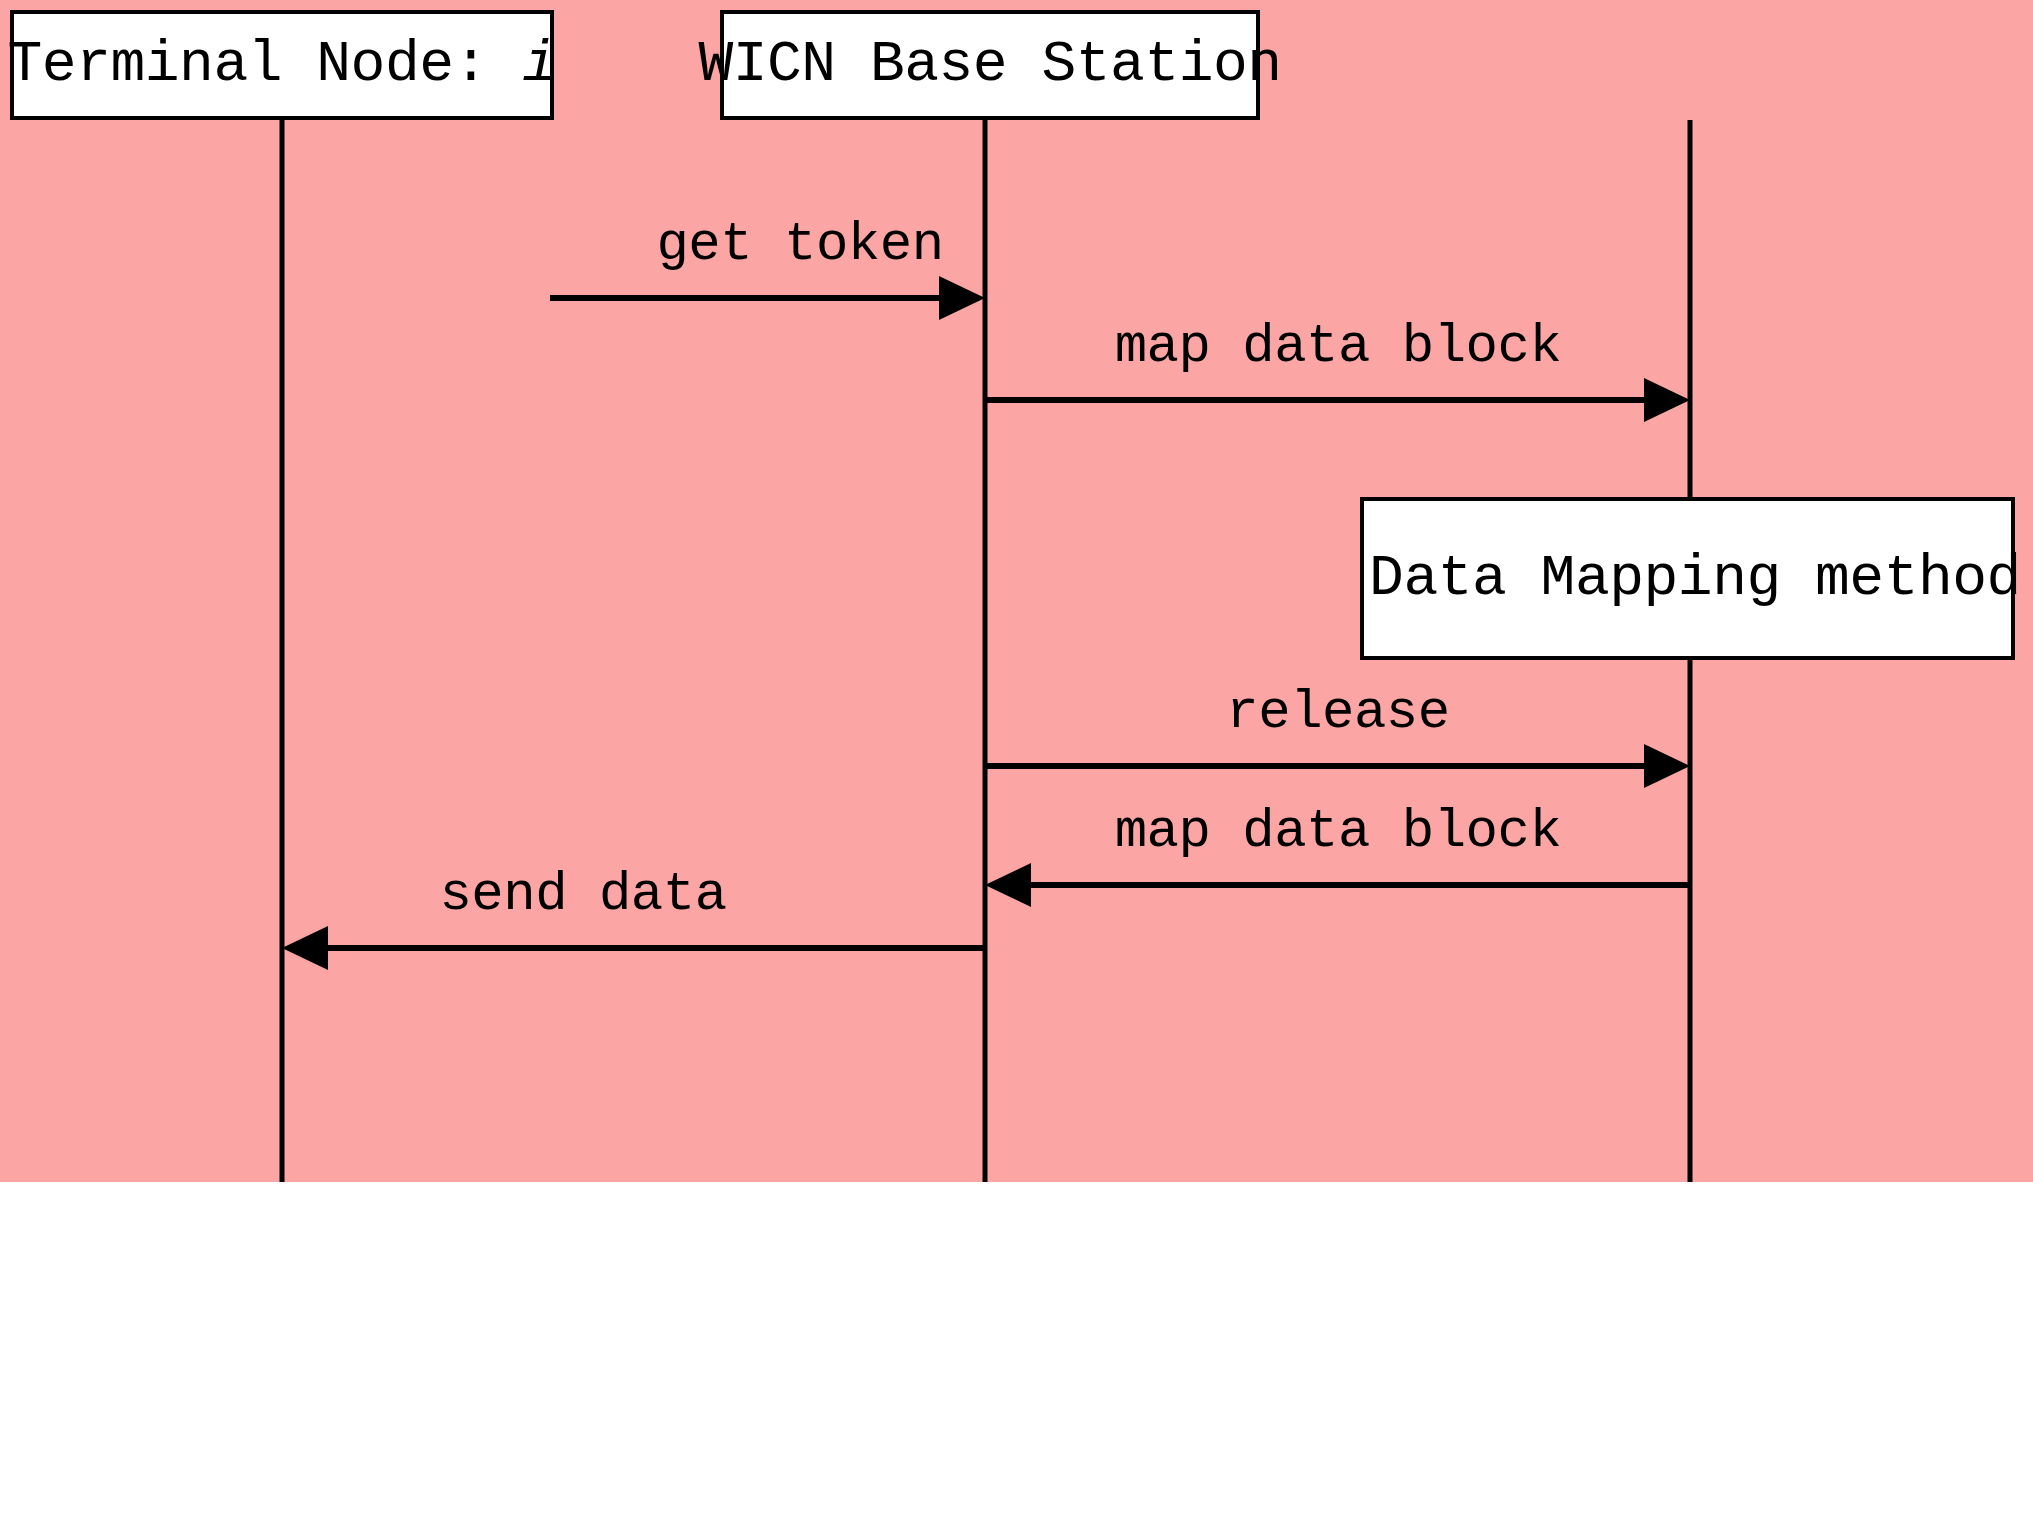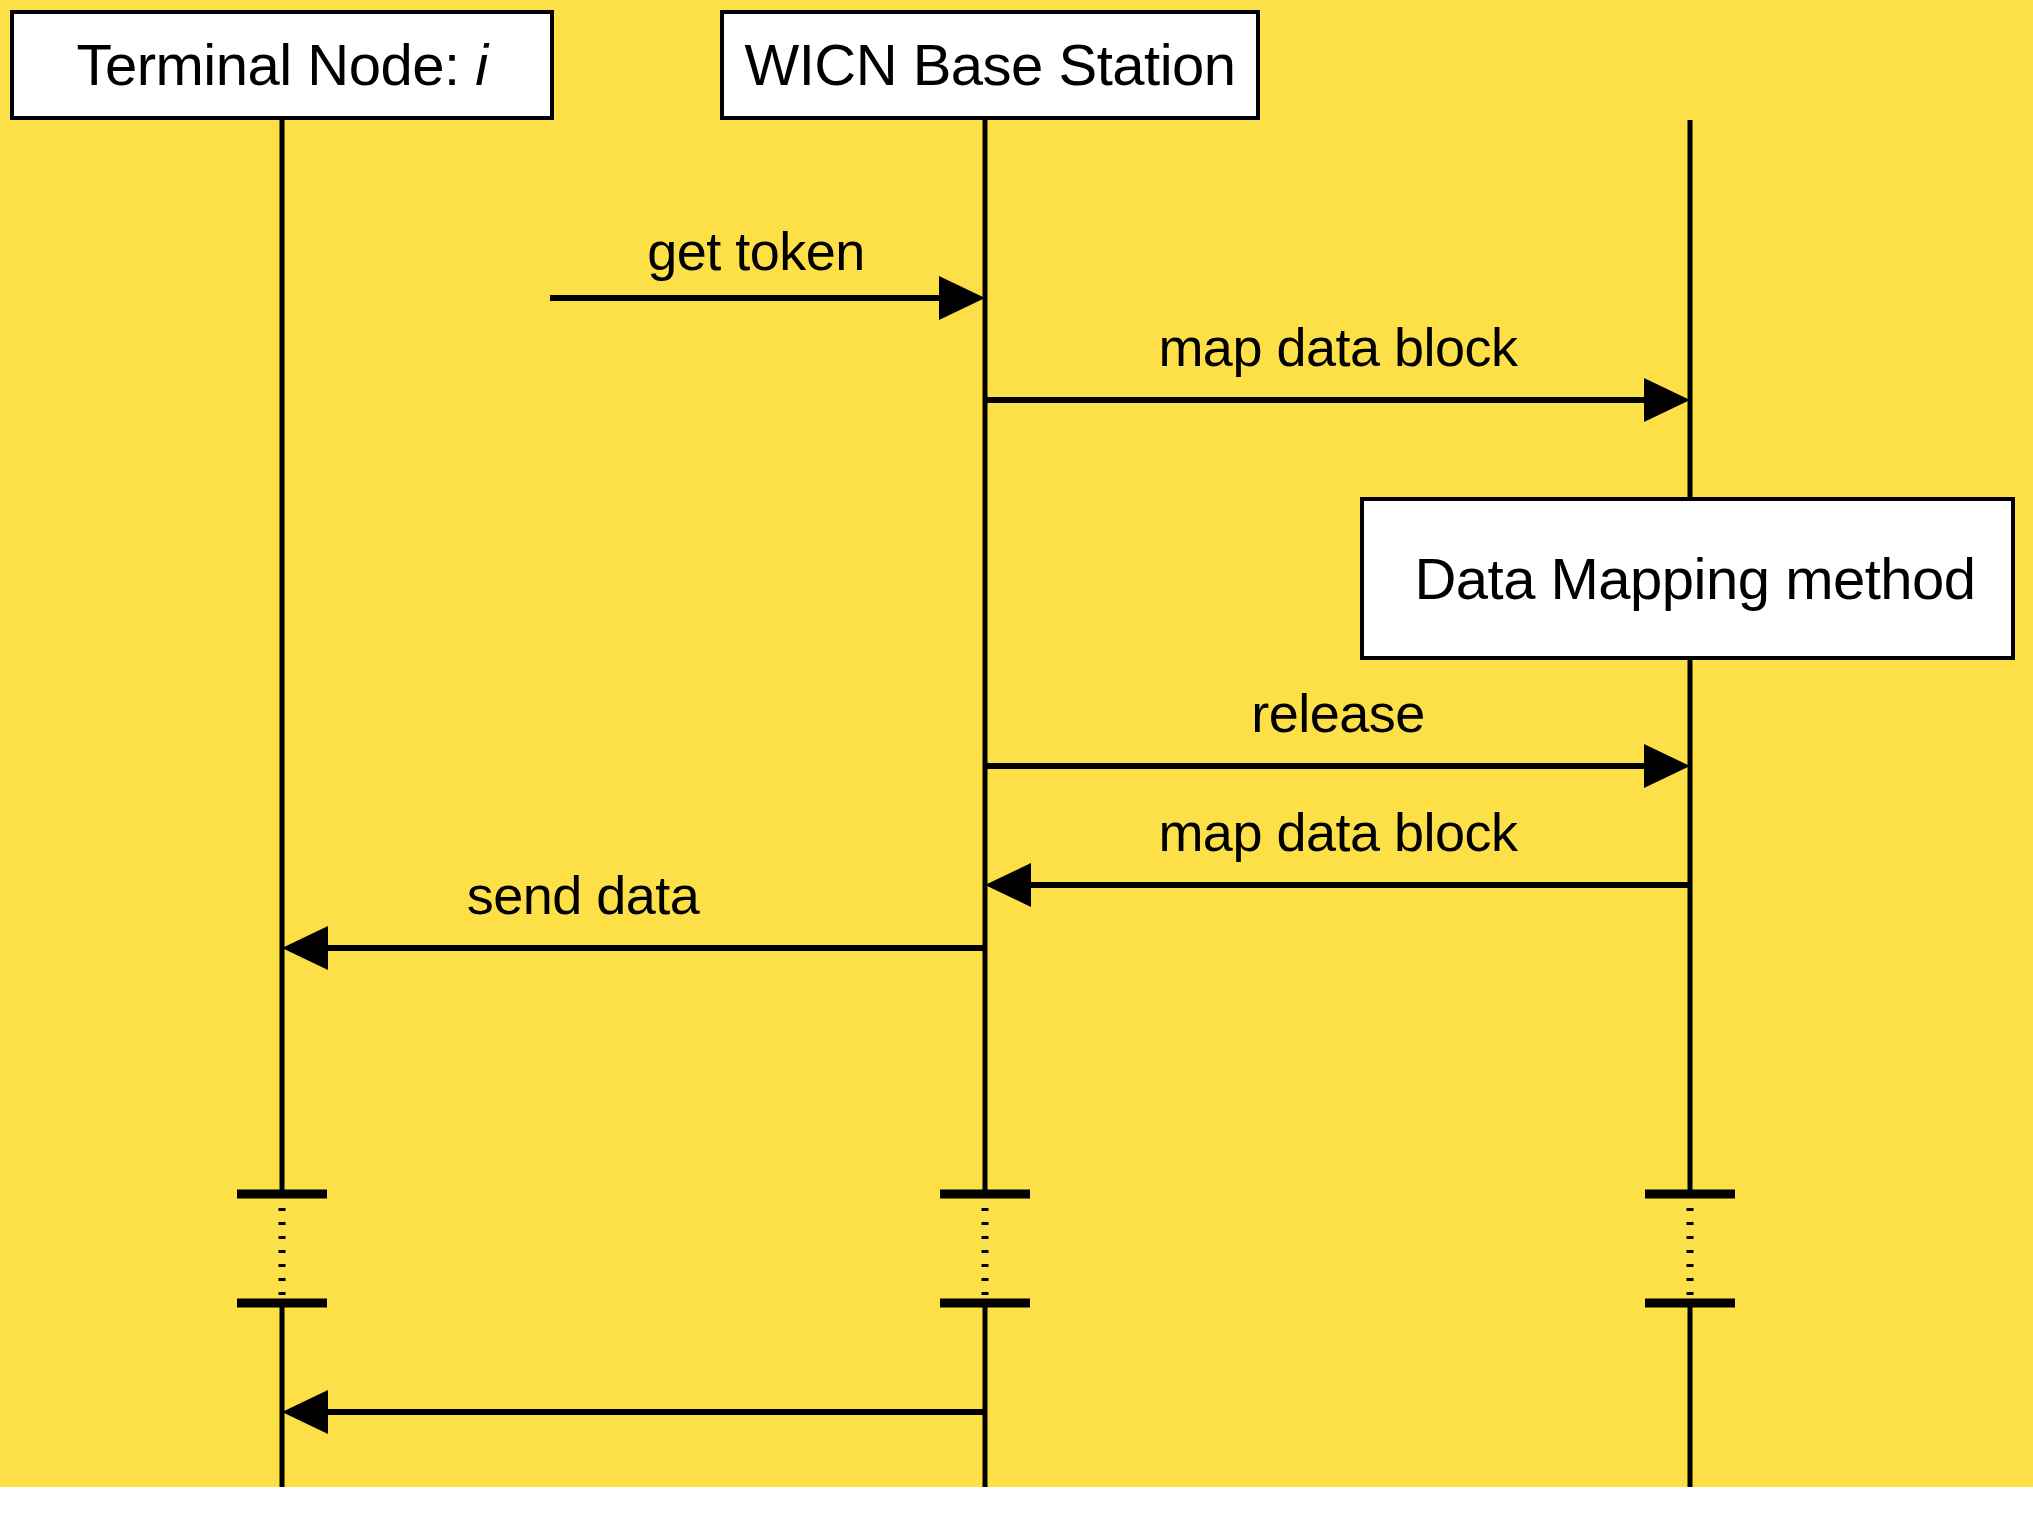--- a/index.html
+++ b/index.html
@@ -3,23 +3,23 @@
 <meta charset="utf-8">
 <style>
   html, body {
     margin: 0;
     padding: 0;
     background: #ffffff;
   }
   #diagram-root {
     position: relative;
     width: 2033px;
-    height: 1487px;
-    background: #fde047;
-    font-family: Liberation Sans, sans-serif;
+    height: 1182px;
+    background: #fca5a5;
+    font-family: Liberation Mono, monospace;
     overflow: hidden;
   }
   svg.layer {
     position: absolute;
     top: 0;
     left: 0;
     width: 2033px;
     height: 1539px;
   }
   .hdr-box {
@@ -124,19 +124,19 @@
         <line x1="237" y1="1528" x2="327" y2="1528" stroke="#000000" stroke-width="9"></line>
         <line x1="940" y1="1528" x2="1030" y2="1528" stroke="#000000" stroke-width="9"></line>
         <line x1="1645" y1="1528" x2="1735" y2="1528" stroke="#000000" stroke-width="9"></line>
       </g>
   </svg>
 
   <div class="note-box" id="note-data-mapping" style="left: 1360px; top: 497px; width: 655px; height: 163px; padding-left: 15px;">
     <span class="note-label">Data Mapping method</span>
   </div>
 
-  <div class="msg-label" id="lbl-0" style="left: 756px; top: 218px; margin-top: 6px;">get token</div>
+  <div class="msg-label" id="lbl-0" style="left: 800px; top: 218px;">get token</div>
   <div class="msg-label" id="lbl-1" style="left: 1338px; top: 320px;">map data block</div>
   <div class="msg-label" id="lbl-2" style="left: 1338px; top: 686px;">release</div>
   <div class="msg-label" id="lbl-3" style="left: 1338px; top: 805px;">map data block</div>
   <div class="msg-label" id="lbl-4" style="left: 583px; top: 868px;">send data</div>
 
 </div>
 
 </body></html>

